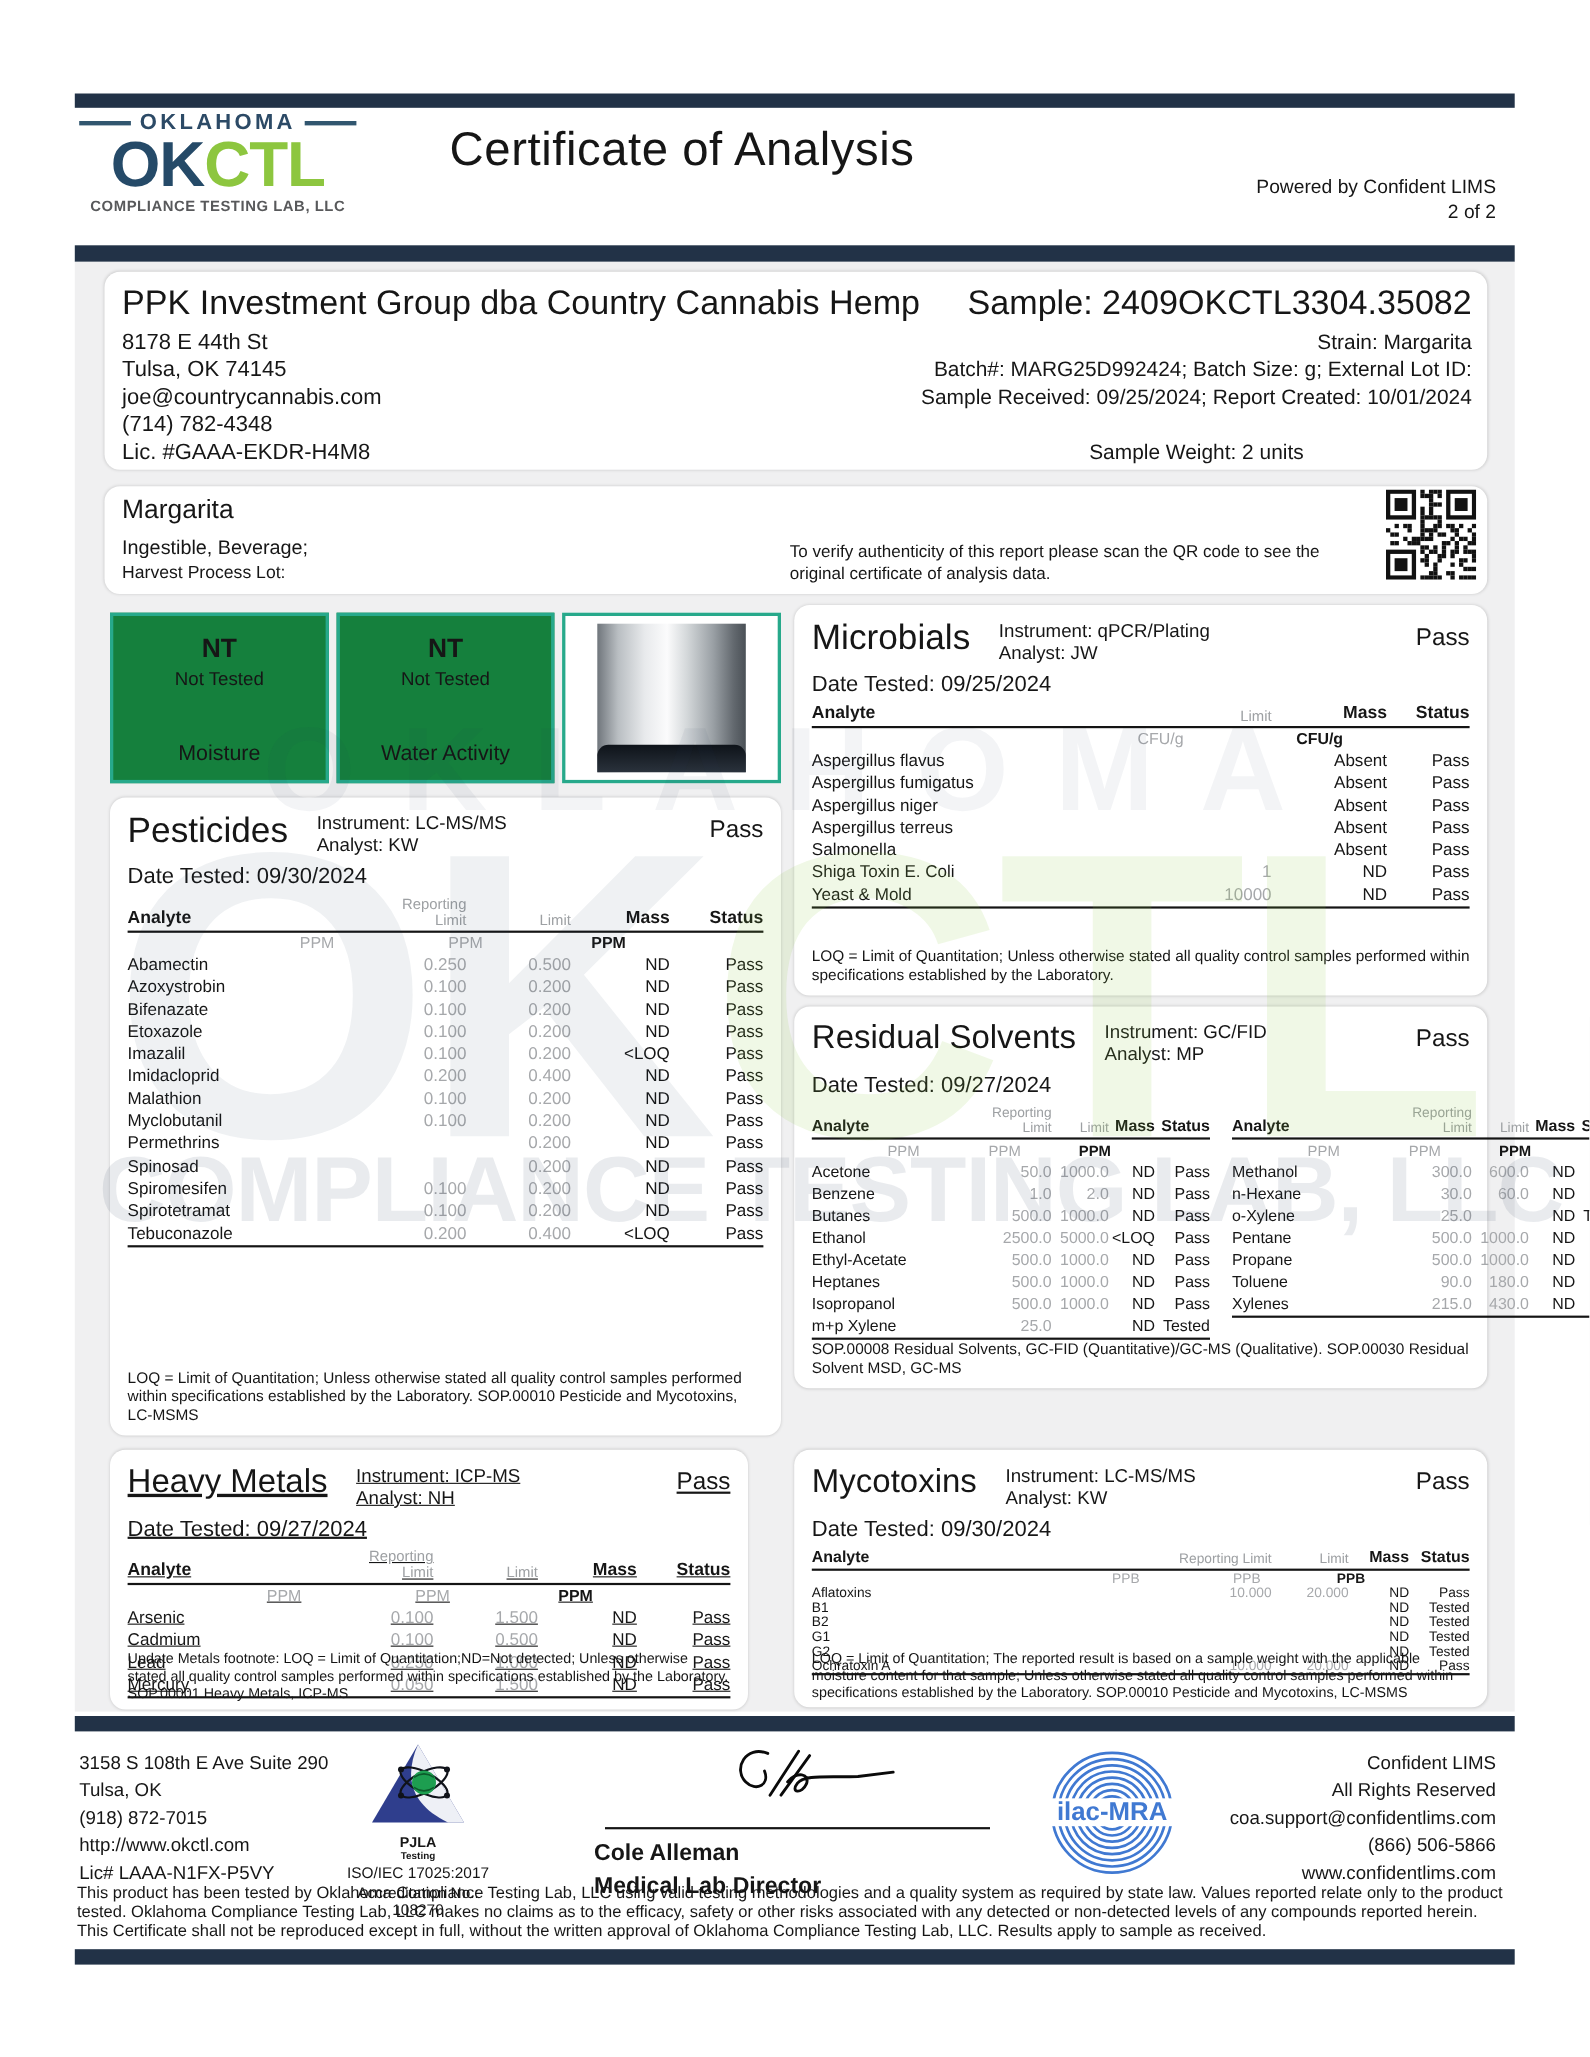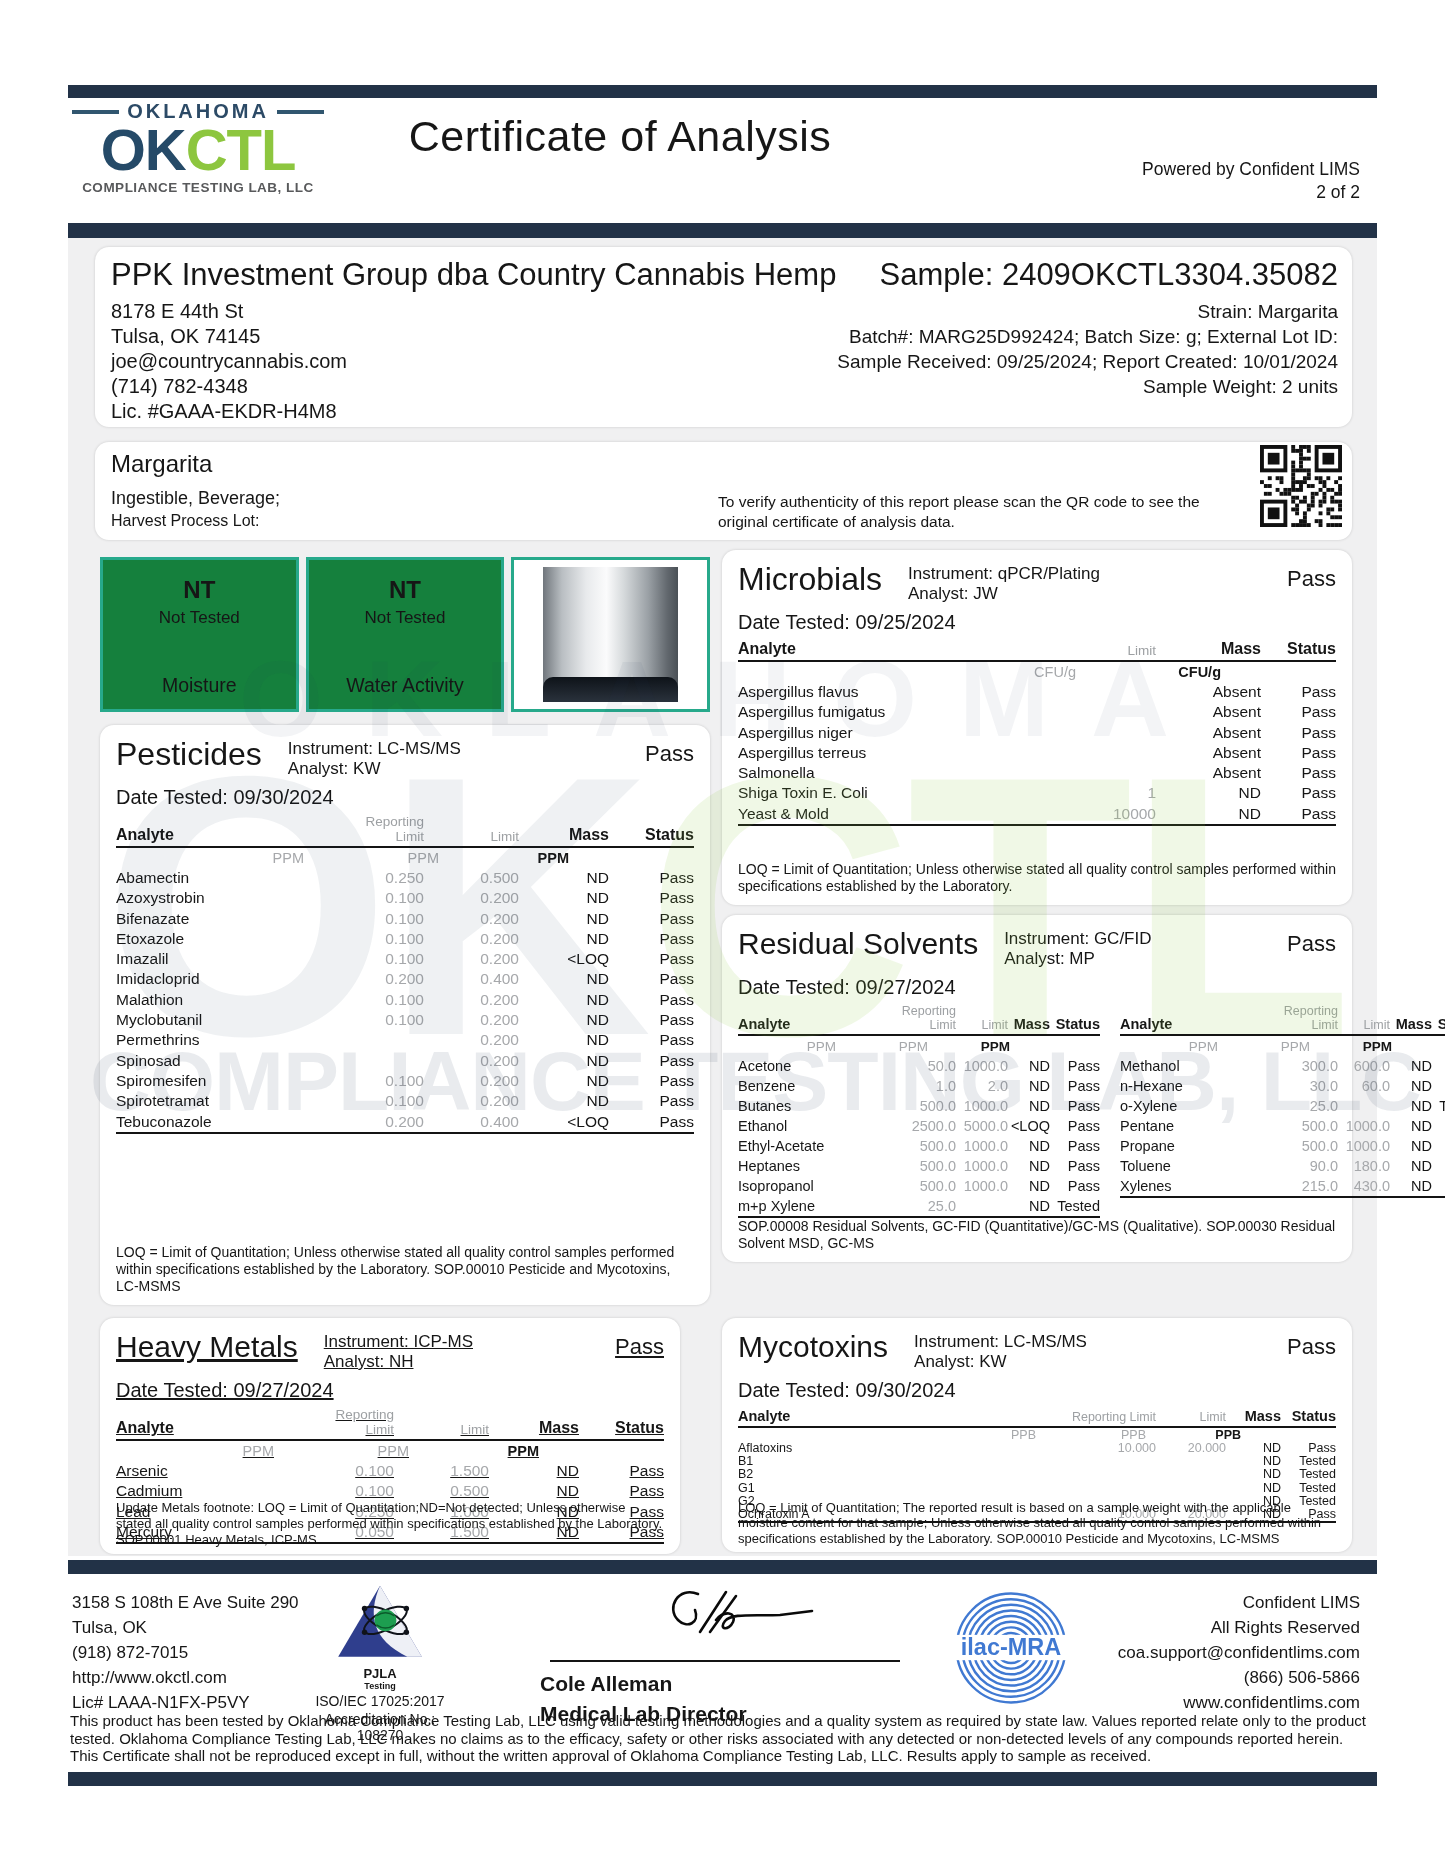--- a/index.html
+++ b/index.html
@@ -17,21 +17,21 @@
   .logo-ok{color:#254a68;}.logo-ctl{color:#8dc63f;}
   .logo-sub{font-size:13.5px;font-weight:bold;color:#58595b;letter-spacing:.5px;text-align:center;margin-top:3px;white-space:nowrap;}
   .title{position:absolute;left:320px;top:112px;width:600px;text-align:center;font-size:43px;font-weight:500;letter-spacing:.5px;}
   .hdr-right{position:absolute;right:85px;top:158px;text-align:right;font-size:17.5px;line-height:23px;}
 
   
   .info-name{position:absolute;left:16px;top:10px;font-size:31px;white-space:nowrap;}
   .info-sample{position:absolute;right:14px;top:10px;font-size:31px;white-space:nowrap;}
   .info-left{position:absolute;left:16px;top:52px;font-size:20px;line-height:25px;}
   .info-right{position:absolute;right:14px;top:52px;font-size:19px;line-height:25px;text-align:right;}
-  .info-weight{}
+  .info-weight{margin-top:25px;text-align:center;}
 
   
   .prod-name{position:absolute;left:16px;top:8px;font-size:24px;}
   .prod-type{position:absolute;left:16px;top:46px;font-size:18px;}
   .prod-harvest{position:absolute;left:16px;top:70px;font-size:16px;}
   .verify{position:absolute;left:623px;top:50px;width:530px;font-size:15.5px;line-height:20px;}
   .qr{position:absolute;right:10px;top:3px;width:82px;height:82px;}
 
   
   .nt-row{position:absolute;left:100px;top:557px;width:610px;height:155px;display:flex;gap:7px;}

